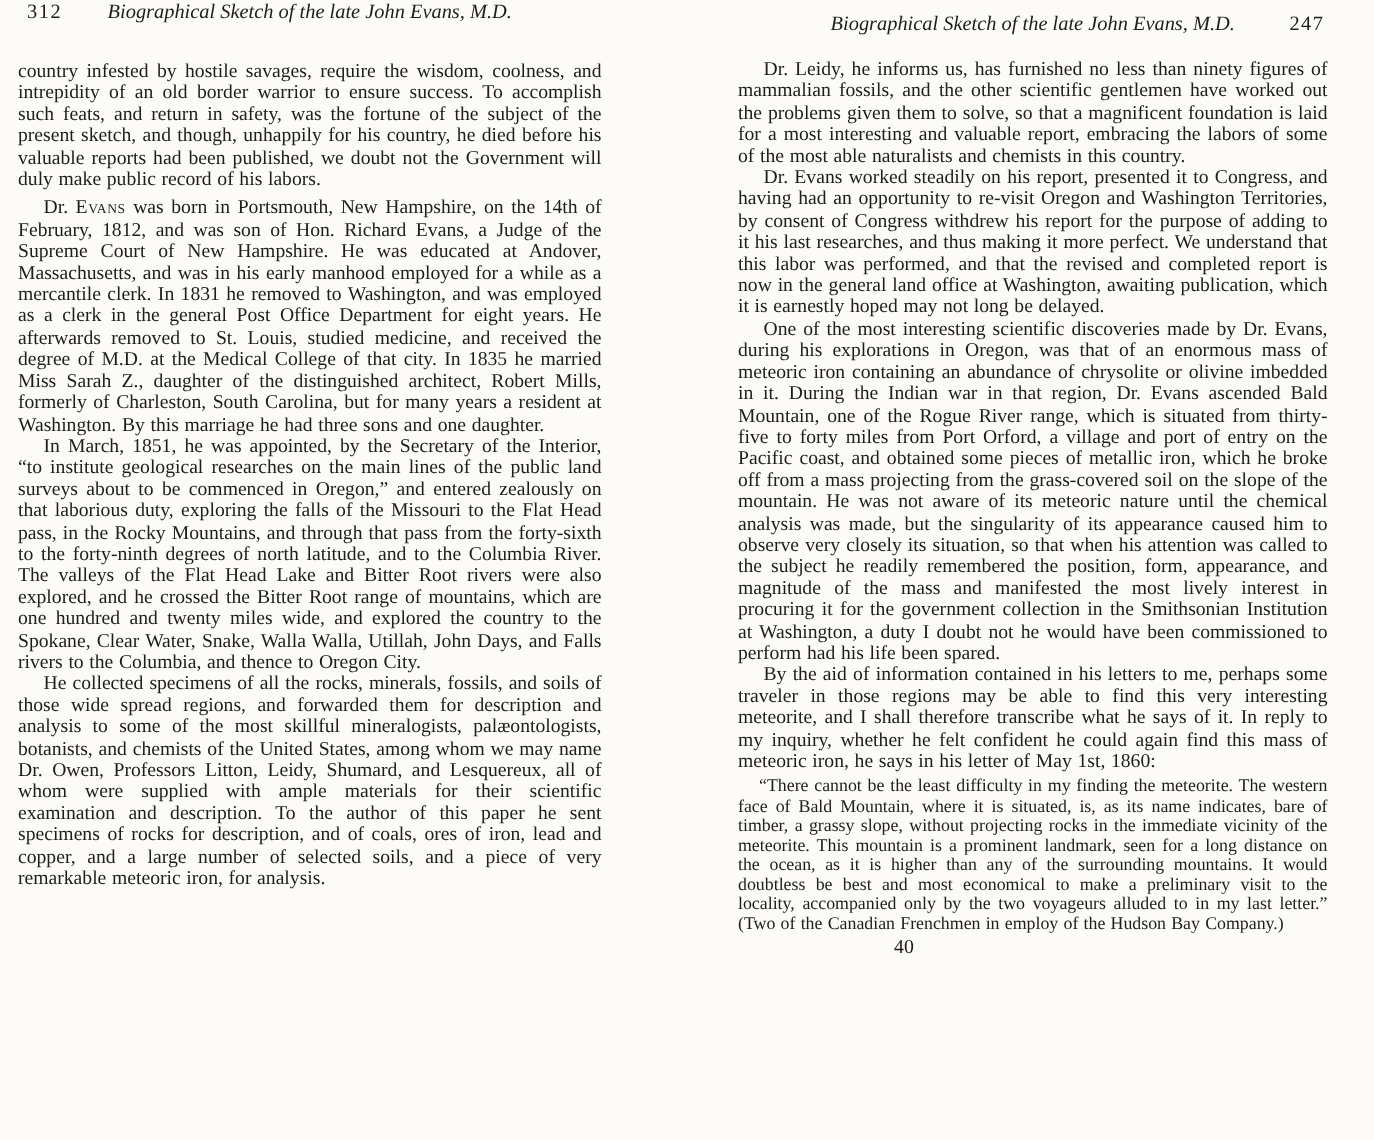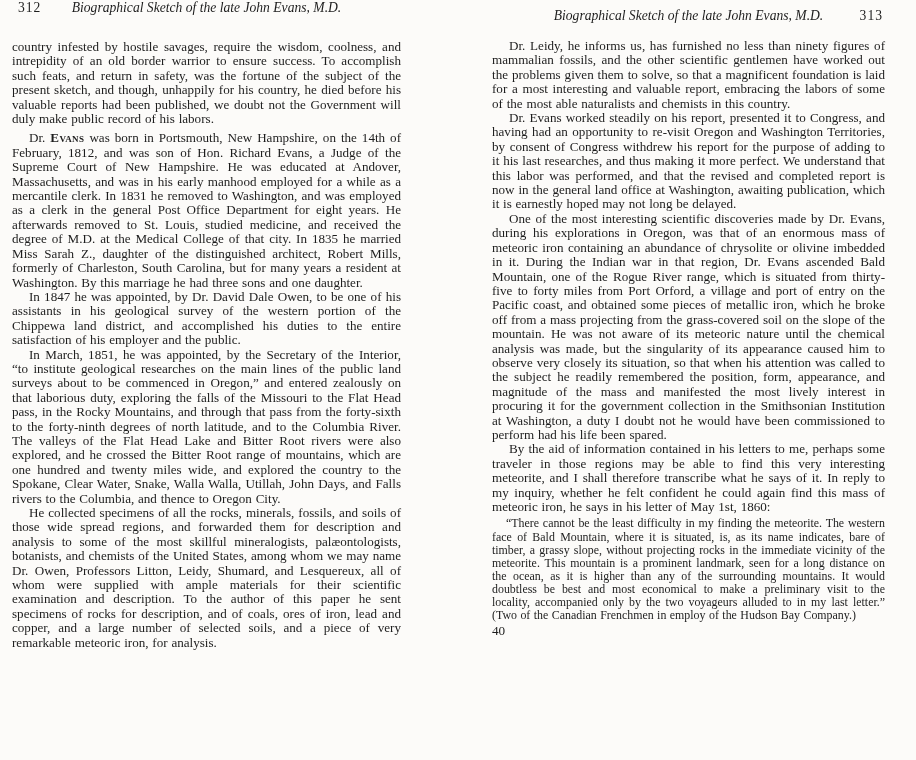--- a/index.html
+++ b/index.html
@@ -46,64 +46,64 @@
   .pgnum {
     position: absolute;
     top: 0;
     font-style: normal;
     font-size: 13.6px;
     letter-spacing: 1px;
   }
   .pgnum-left  { left: 6px; }
   .pgnum-right { right: 2px; }
 
-  .sc { font-variant: small-caps; letter-spacing: 0.4px; font-weight: bold; }
+  .sc { font-variant: small-caps; letter-spacing: 0.4px; }
 
   .quote {
     font-size: 11.9px !important;
     line-height: 13.1px !important;
     margin-top: 3px !important;
     text-indent: 14px;
   }
   .jfoot {
     font-variant: small-caps;
     font-size: 12.2px !important;
     line-height: 13px !important;
     margin-top: 2px !important;
     text-indent: 14px;
     text-align: left;
   }
   .sig {
     font-size: 13.2px;
     line-height: 14px;
     margin-top: 2px;
+    margin-left: 104px;
     text-align: left;
   }
 </style>
 </head>
 <body>
 
 <div class="scan">
 
   <section class="page page-left">
     <header class="running-head">
       <span class="pgnum pgnum-left">312</span>
       <span class="rtitle">Biographical Sketch of the late John Evans, M.D.</span>
     </header>
     <p>country infested by hostile savages, require the wisdom, coolness, and intrepidity of an old border warrior to ensure success.  To accomplish such feats, and return in safety, was the fortune of the subject of the present sketch, and though, unhappily for his country, he died before his valuable reports had been published, we doubt not the Government will duly make public record of his labors.</p>
     <p class="indent spaced"><span>Dr. </span><span class="sc">Evans</span><span> was born in Portsmouth, New Hampshire, on the 14th of February, 1812, and was son of Hon. Richard Evans, a Judge of the Supreme Court of New Hampshire.  He was educated at Andover, Massachusetts, and was in his early manhood employed for a while as a mercantile clerk.  In 1831 he removed to Washington, and was employed as a clerk in the general Post Office Department for eight years.  He afterwards removed to St. Louis, studied medicine, and received the degree of M.D. at the Medical College of that city.  In 1835 he married Miss Sarah Z., daughter of the distinguished architect, Robert Mills, formerly of Charleston, South Carolina, but for many years a resident at Washington.  By this marriage he had three sons and one daughter.</span></p>
-    <p class="indent">In 1847 he was appointed, by Dr. David Dale Owen, to be one of his assistants in his geological survey of the western portion of the Chippewa land district, and accomplished his duties to the entire satisfaction of his employer and the public.</p>
     <p class="indent">In March, 1851, he was appointed, by the Secretary of the Interior, “to institute geological researches on the main lines of the public land surveys about to be commenced in Oregon,” and entered zealously on that laborious duty, exploring the falls of the Missouri to the Flat Head pass, in the Rocky Mountains, and through that pass from the forty-sixth to the forty-ninth degrees of north latitude, and to the Columbia River.  The valleys of the Flat Head Lake and Bitter Root rivers were also explored, and he crossed the Bitter Root range of mountains, which are one hundred and twenty miles wide, and explored the country to the Spokane, Clear Water, Snake, Walla Walla, Utillah, John Days, and Falls rivers to the Columbia, and thence to Oregon City.</p>
     <p class="indent">He collected specimens of all the rocks, minerals, fossils, and soils of those wide spread regions, and forwarded them for description and analysis to some of the most skillful mineralogists, palæontologists, botanists, and chemists of the United States, among whom we may name Dr. Owen, Professors Litton, Leidy, Shumard, and Lesquereux, all of whom were supplied with ample materials for their scientific examination and description. To the author of this paper he sent specimens of rocks for description, and of coals, ores of iron, lead and copper, and a large number of selected soils, and a piece of very remarkable meteoric iron, for analysis.</p>
   </section>
 
   <section class="page page-right">
     <header class="running-head">
       <span class="rtitle">Biographical Sketch of the late John Evans, M.D.</span>
-      <span class="pgnum pgnum-right">313</span>
+      <span class="pgnum pgnum-right">247</span>
     </header>
     <p class="indent">Dr. Leidy, he informs us, has furnished no less than ninety figures of mammalian fossils, and the other scientific gentlemen have worked out the problems given them to solve, so that a magnificent foundation is laid for a most interesting and valuable report, embracing the labors of some of the most able naturalists and chemists in this country.</p>
     <p class="indent">Dr. Evans worked steadily on his report, presented it to Congress, and having had an opportunity to re-visit Oregon and Washington Territories, by consent of Congress withdrew his report for the purpose of adding to it his last researches, and thus making it more perfect.  We understand that this labor was performed, and that the revised and completed report is now in the general land office at Washington, awaiting publication, which it is earnestly hoped may not long be delayed.</p>
     <p class="indent">One of the most interesting scientific discoveries made by Dr. Evans, during his explorations in Oregon, was that of an enormous mass of meteoric iron containing an abundance of chrysolite or olivine imbedded in it.  During the Indian war in that region, Dr. Evans ascended Bald Mountain, one of the Rogue River range, which is situated from thirty-five to forty miles from Port Orford, a village and port of entry on the Pacific coast, and obtained some pieces of metallic iron, which he broke off from a mass projecting from the grass-covered soil on the slope of the mountain.  He was not aware of its meteoric nature until the chemical analysis was made, but the singularity of its appearance caused him to observe very closely its situation, so that when his attention was called to the subject he readily remembered the position, form, appearance, and magnitude of the mass and manifested the most lively interest in procuring it for the government collection in the Smithsonian Institution at Washington, a duty I doubt not he would have been commissioned to perform had his life been spared.</p>
     <p class="indent">By the aid of information contained in his letters to me, perhaps some traveler in those regions may be able to find this very interesting meteorite, and I shall therefore transcribe what he says of it.  In reply to my inquiry, whether he felt confident he could again find this mass of meteoric iron, he says in his letter of May 1st, 1860:</p>
     <p class="quote">“There cannot be the least difficulty in my finding the meteorite.  The western face of Bald Mountain, where it is situated, is, as its name indicates, bare of timber, a grassy slope, without projecting rocks in the immediate vicinity of the meteorite.  This mountain is a prominent landmark, seen for a long distance on the ocean, as it is higher than any of the surrounding mountains.  It would doubtless be best and most economical to make a preliminary visit to the locality, accompanied only by the two voyageurs alluded to in my last letter.”  (Two of the Canadian Frenchmen in employ of the Hudson Bay Company.)</p>
     <div class="sig">40</div>
   </section>
 
 </div>

